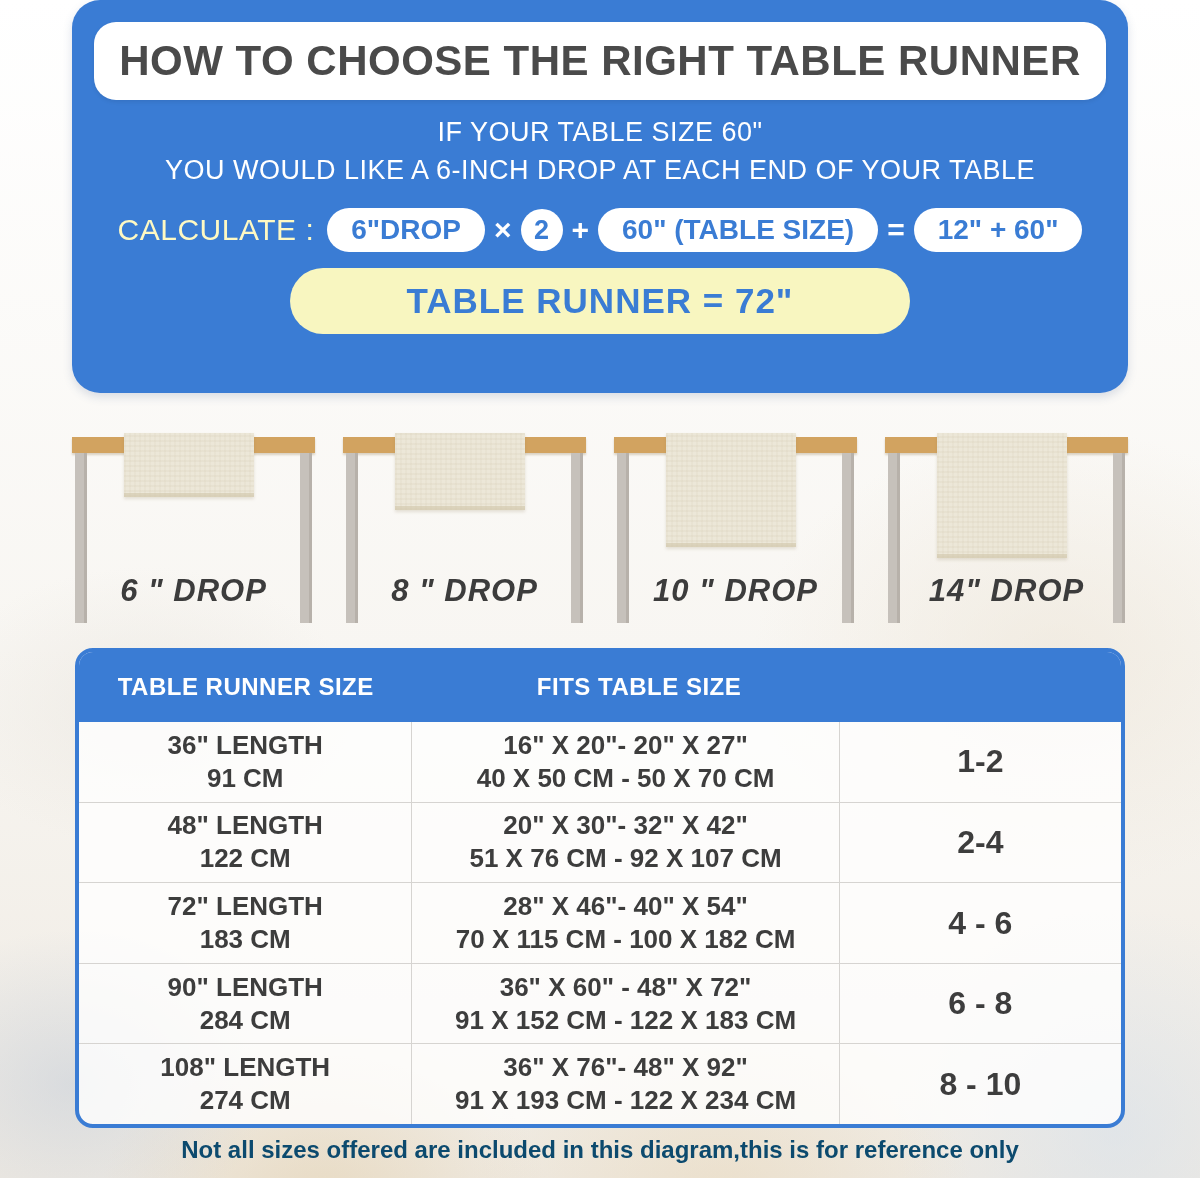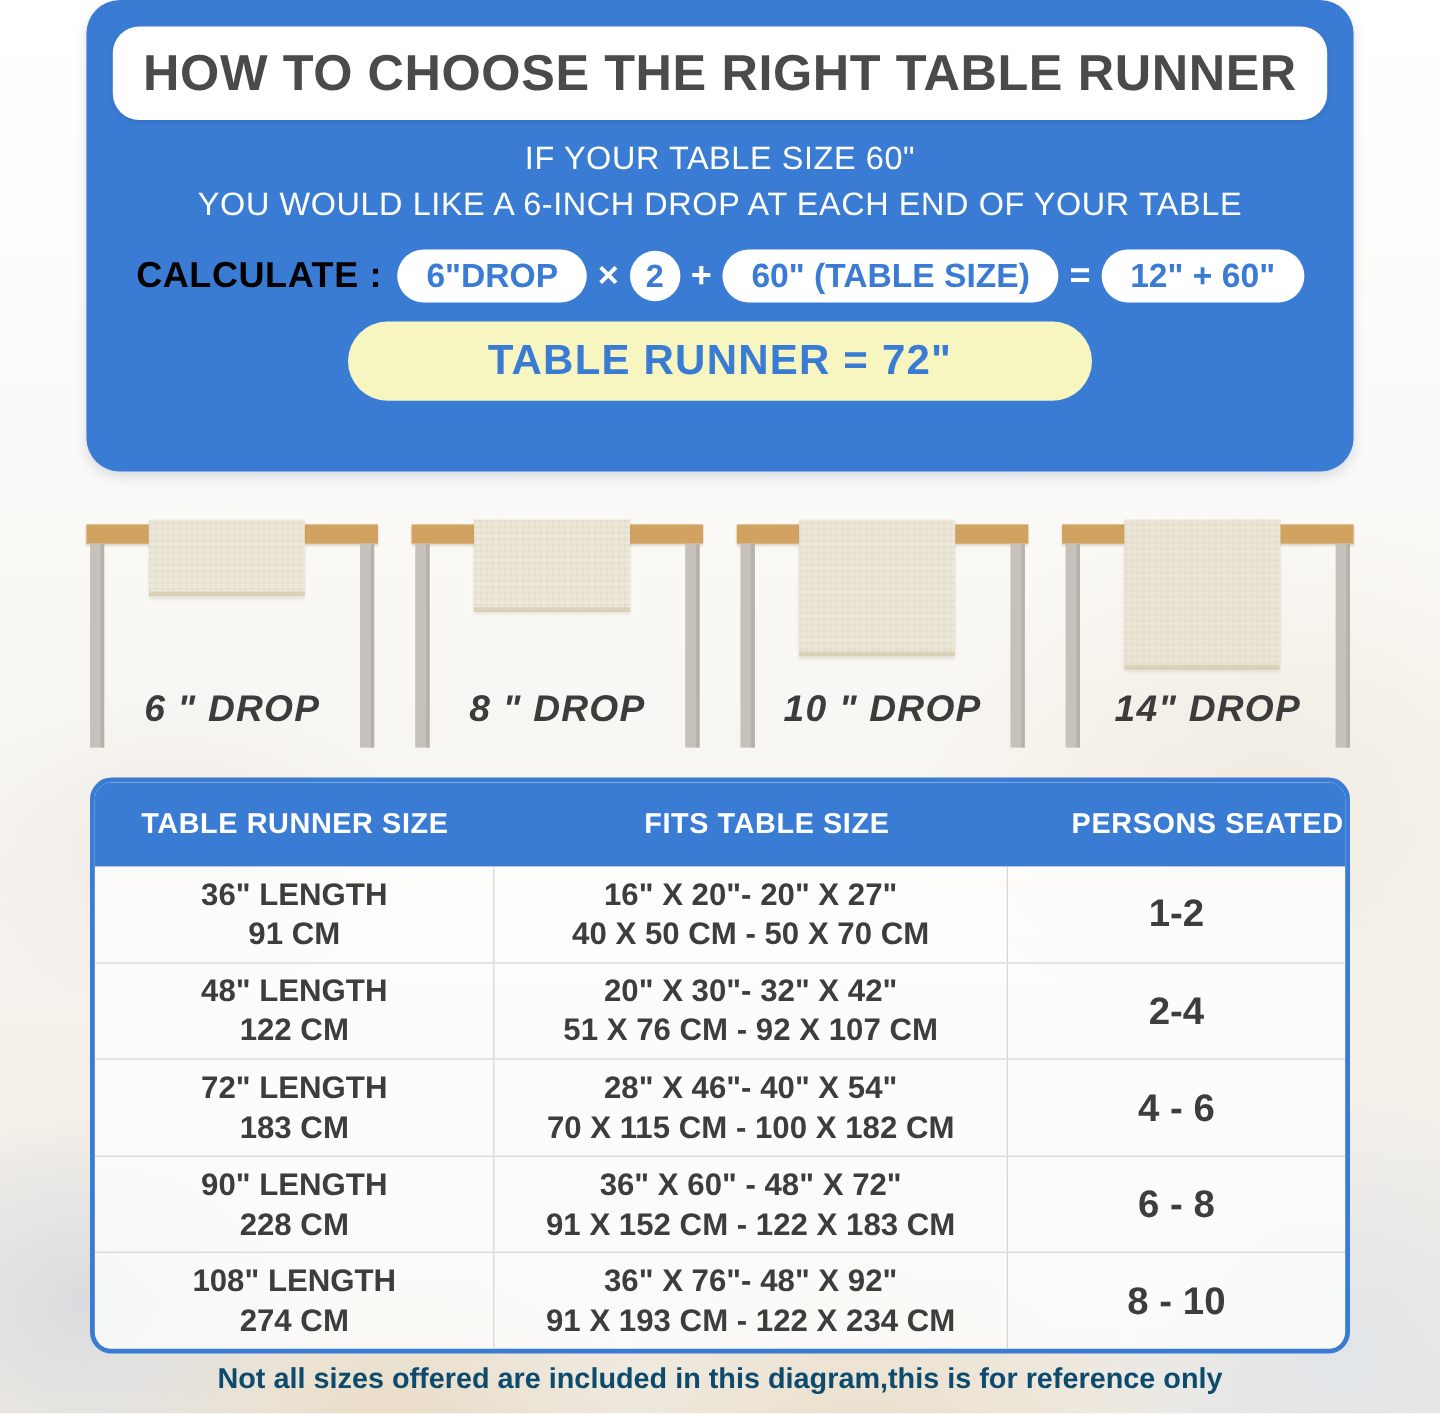--- a/index.html
+++ b/index.html
@@ -23,21 +23,21 @@
   
   .blue-panel { position:absolute; left:72px; top:0; width:1056px; height:393px;
     background:#3a7cd4; border-radius:28px; box-shadow:0 4px 10px rgba(60,90,140,.18); }
   .title-box { margin:22px auto 0; width:1012px; height:78px; background:#fff; border-radius:22px;
     display:flex; align-items:center; justify-content:center; box-shadow:0 2px 4px rgba(0,0,0,.08); }
   .title-box h1 { font-size:42px; font-weight:800; color:#4a4a4a; letter-spacing:.5px; white-space:nowrap; }
   .sub { text-align:center; color:#fff; font-size:27px; font-weight:500; letter-spacing:.5px; }
   .sub1 { margin-top:17px; }
   .sub2 { margin-top:7px; }
   .calc-row { margin-top:22px; display:flex; align-items:center; justify-content:center; gap:9px; }
-  .calc-label { color:#000000; font-size:30px; font-weight:700; letter-spacing:.5px; margin-right:4px; }
+  .calc-label { color:#fef9c3; font-size:30px; font-weight:400; letter-spacing:.5px; margin-right:4px; }
   .pill { background:#fff; color:#3a7cd4; font-size:28px; font-weight:800; border-radius:999px;
     padding:6px 24px; white-space:nowrap; }
   .op { color:#fff; font-size:30px; font-weight:800; }
   .circle { background:#fff; color:#3a7cd4; font-size:27px; font-weight:800; width:42px; height:42px;
     border-radius:50%; display:flex; align-items:center; justify-content:center; }
   .result-pill { margin:16px auto 0; width:620px; height:66px; background:#f8f6c0; border-radius:999px;
     display:flex; align-items:center; justify-content:center;
     color:#3a7cd4; font-size:35px; font-weight:800; letter-spacing:1px; }
 
   
@@ -131,21 +131,20 @@
       <div class="leg left"></div>
       <div class="leg right"></div>
       <div class="drop-label">14" DROP</div>
     </div>
   </section>
 
   <section class="size-table">
     <div class="size-header">
       <div class="hcell">TABLE RUNNER SIZE</div>
       <div class="hcell">FITS TABLE SIZE</div>
-      <div class="hcell">PERSONS SEATED</div>
     </div>
     <div class="size-body">
       <div class="trow">
         <div class="cell c1">
           <span>36" LENGTH</span>
           <span>91 CM</span>
         </div>
         <div class="cell c2">
           <span>16" X 20"- 20" X 27"</span>
           <span>40 X 50 CM - 50 X 70 CM</span>
@@ -170,21 +169,21 @@
         </div>
         <div class="cell c2">
           <span>28" X 46"- 40" X 54"</span>
           <span>70 X 115 CM - 100 X 182 CM</span>
         </div>
         <div class="cell c3">4 - 6</div>
       </div>
       <div class="trow">
         <div class="cell c1">
           <span>90" LENGTH</span>
-          <span>228 CM</span>
+          <span>284 CM</span>
         </div>
         <div class="cell c2">
           <span>36" X 60" - 48" X 72"</span>
           <span>91 X 152 CM - 122 X 183 CM</span>
         </div>
         <div class="cell c3">6 - 8</div>
       </div>
       <div class="trow">
         <div class="cell c1">
           <span>108" LENGTH</span>

